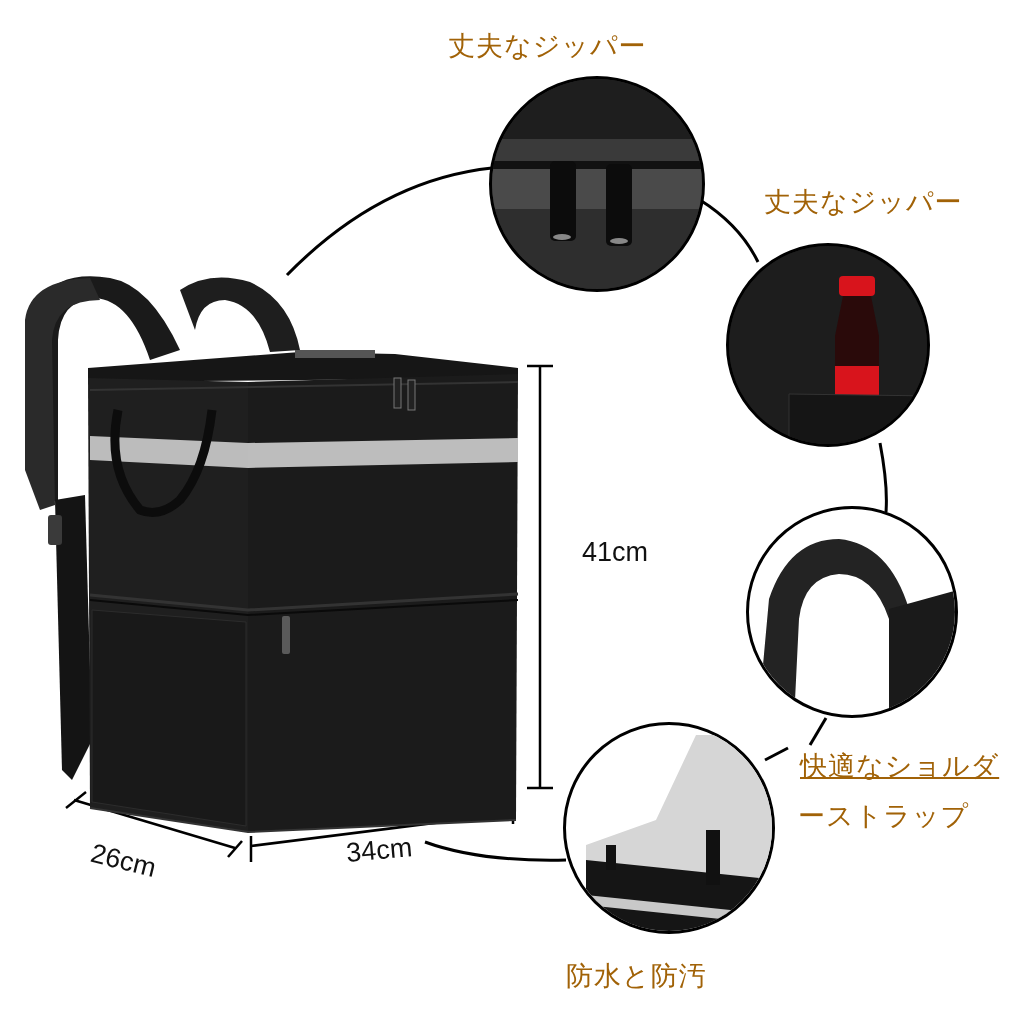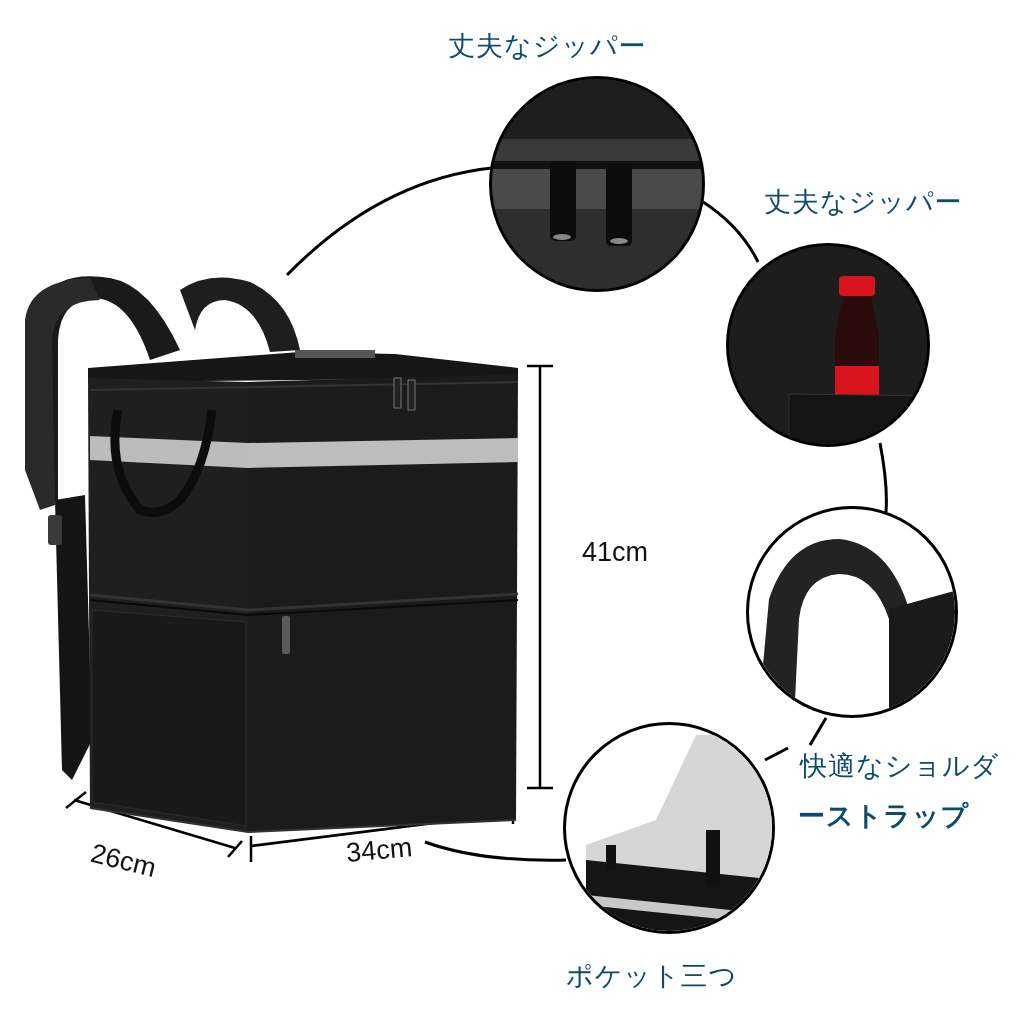--- a/index.html
+++ b/index.html
@@ -1,19 +1,19 @@
 <!DOCTYPE html>
 <html><head>
   <meta charset="utf-8">
   <style>
     html, body { margin: 0; padding: 0; background: #ffffff; }
     body { width: 1024px; height: 1024px; position: relative; overflow: hidden;
            font-family: "DejaVu Sans", sans-serif; color: #111; }
     .abs { position: absolute; }
-    .label-jp { font-size: 27px; letter-spacing: 1px; white-space: nowrap; color: #0c4a6e; }
+    .label-jp { font-size: 27px; letter-spacing: 1px; white-space: nowrap; color: #a16207; }
     .dim { font-family: "Liberation Sans", sans-serif; font-size: 27px; color: #111; white-space: nowrap; }
     svg.layer { position: absolute; left: 0; top: 0; }
     .circle {
       position: absolute; border-radius: 50%; border: 3px solid #000; overflow: hidden; box-sizing: border-box;
     }
   </style>
 </head>
 <body>
 
 <svg class="layer" width="1024" height="1024">
@@ -114,19 +114,19 @@
     <path d="M20 120 L 90 95 L 130 10 L 212 10 L 212 160 L 20 150 Z" fill="#d6d6d6"></path>
     <path d="M20 135 L 212 155 L 212 212 L 20 212 Z" fill="#151515"></path>
     <path d="M20 170 L 212 190 L 212 200 L 20 180 Z" fill="#c8c8c8"></path>
     <rect x="140" y="105" width="14" height="55" fill="#111"></rect>
     <rect x="40" y="120" width="10" height="25" fill="#111"></rect>
   </svg>
 </div>
 
 <div class="abs label-jp" style="left:448px; top:28px;">丈夫なジッパー</div>
 <div class="abs label-jp" style="left:764px; top:184px;">丈夫なジッパー</div>
-<div class="abs label-jp" style="left:800px; top:748px;">快適なショルダ</div>
-<div class="abs label-jp" style="left:798px; top:798px;font-weight:bold;">ーストラップ</div>
-<div class="abs label-jp" style="left:566px; top:958px;">ポケット三つ</div>
+<div class="abs label-jp" style="left:800px; top:748px;text-decoration:underline;">快適なショルダ</div>
+<div class="abs label-jp" style="left:798px; top:798px;">ーストラップ</div>
+<div class="abs label-jp" style="left:566px; top:958px;">防水と防汚</div>
 
 <div class="abs dim" style="left:582px; top:537px;">41cm</div>
 <div class="abs dim" style="left:95px; top:838px; transform: rotate(14deg); transform-origin: left top;">26cm</div>
 <div class="abs dim" style="left:345px; top:838px; transform: rotate(-5deg); transform-origin: left top;">34cm</div>
 
 </body></html>

